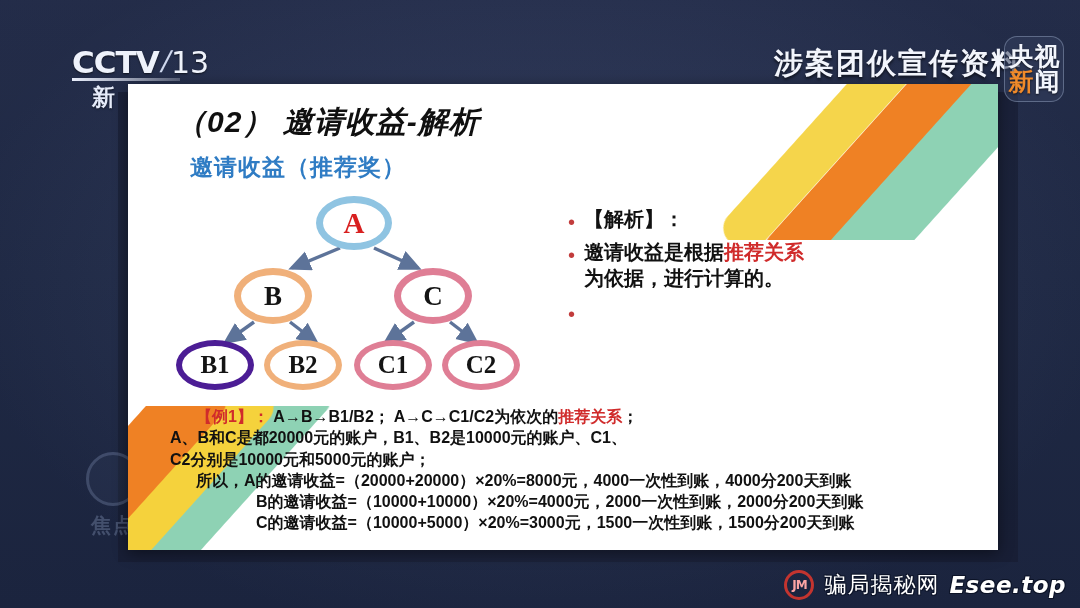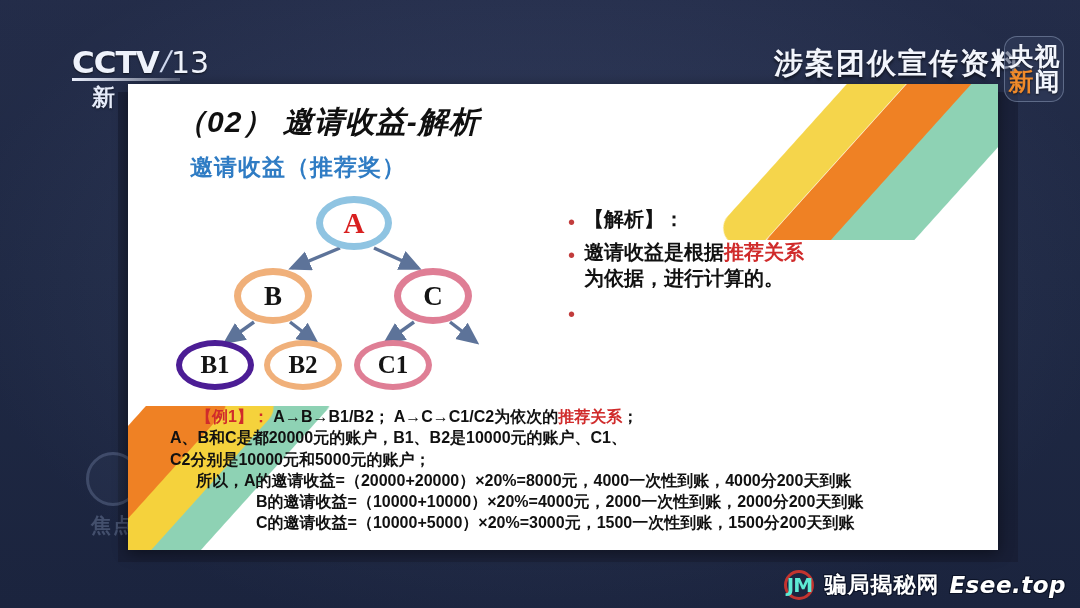--- a/index.html
+++ b/index.html
@@ -316,27 +316,27 @@
     border-radius: 50%;
     border: 3px solid #c3342f;
     box-sizing: border-box;
     display: flex;
     align-items: center;
     justify-content: center;
   }
   .jm-logo .jm-text {
     font-family: "DejaVu Sans", sans-serif;
     font-weight: bold;
-    font-size: 20px;
-    color: #5eead4;
+    font-size: 12px;
+    color: #fca5a5;
     letter-spacing: -1px;
   }
   .wm-cn {
     font-size: 22px;
-    font-weight: bold;
+    font-weight: normal;
     color: #ffffff;
     letter-spacing: 1px;
     text-shadow: 1px 1px 0 #0d1428, -1px 1px 0 #0d1428, 1px -1px 0 #0d1428, -1px -1px 0 #0d1428;
   }
   .wm-en {
     font-family: "DejaVu Sans", sans-serif;
     font-style: italic;
     font-size: 23px;
     font-weight: bold;
     color: #ffffff;
@@ -412,20 +412,21 @@
             <line x1="246" y1="130" x2="218" y2="150"></line>
             <line x1="282" y1="130" x2="308" y2="150"></line>
           </g>
         </svg>
         <div class="node node-a">A</div>
         <div class="node node-b">B</div>
         <div class="node node-c">C</div>
         <div class="node node-b1">B1</div>
         <div class="node node-b2">B2</div>
         <div class="node node-c1">C1</div>
+        <div class="node node-c2">C2</div>
       </div>
 
       <div class="bullets">
 
         <div class="bullet">
           <span class="dot">•</span>
           <span class="btxt b-red">【解析】：</span>
         </div>
 
         <div class="bullet">

